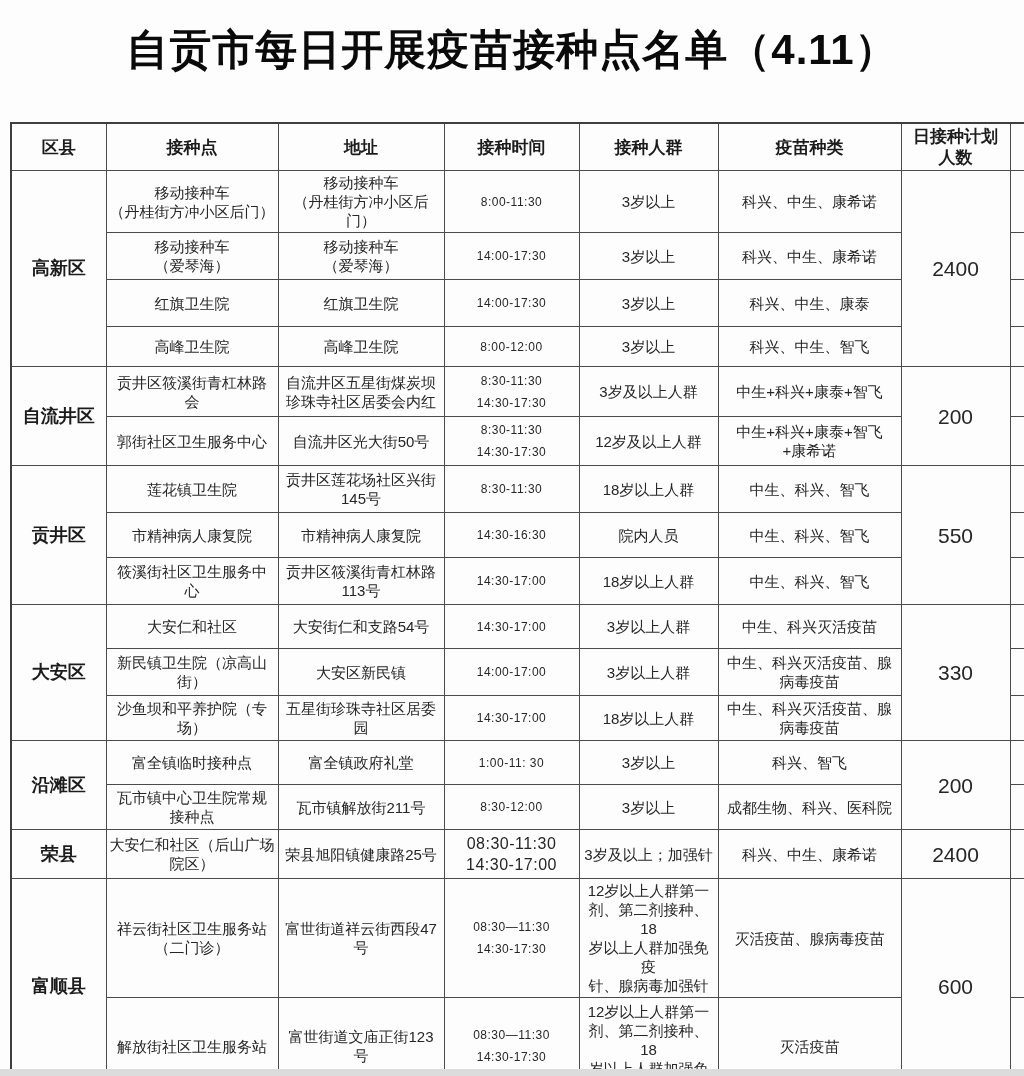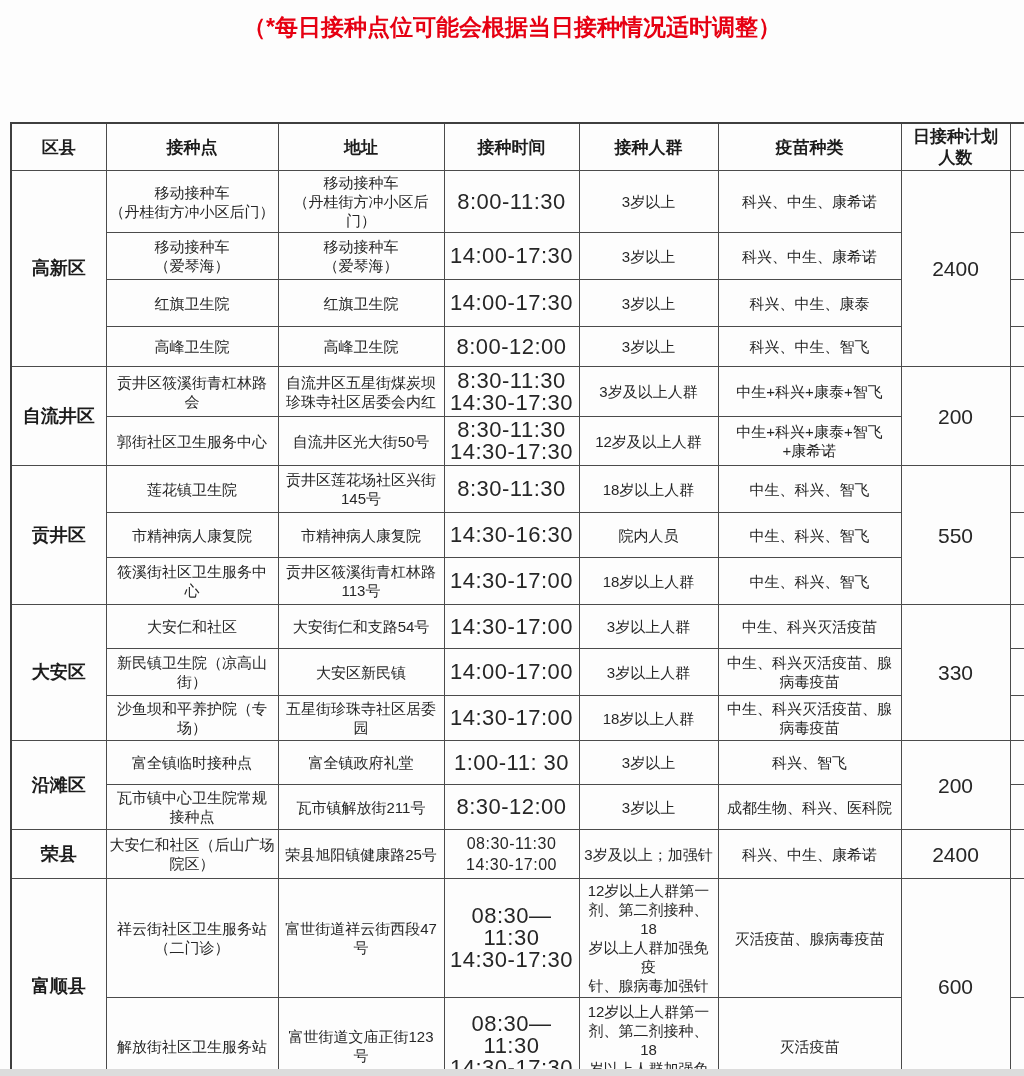--- a/index.html
+++ b/index.html
@@ -13,34 +13,34 @@
               color:#e60012; }
 
   .table-wrap { position:absolute; left:10px; top:122px; width:1014px; overflow:hidden; }
   table { border-collapse:collapse; table-layout:fixed; width:1039px;
           border:2px solid #3f3f3f; }
   th, td { border:1.5px solid #4b4b4b; text-align:center; vertical-align:middle;
            white-space:pre-line; padding:2px; font-size:15px; line-height:19px;
            color:#262626; overflow:hidden; }
   th { font-weight:bold; font-size:17px; line-height:21px; color:#1c1c1c; }
   td.district { font-weight:bold; font-size:18px; color:#1c1c1c; }
-  td.time { font-size:22px; line-height:22px; letter-spacing:0.5px; }
+  td.time { font-size:12px; line-height:22px; letter-spacing:0.5px; }
   td.plan { font-size:21px; }
   td.sliver { background:#fdfdfd; }
   .clip { max-height:88px; overflow:hidden; white-space:pre-line; }
 
   .bottom-strip { position:absolute; left:0; top:1069px; width:1024px; height:7px;
                   background:#dcdcdc; }
 </style>
 </head>
 <body>
 
 <div class="page">
 
-  <div class="subtitle">（*每日接种点位可能会根据当日接种情况适时调整）</div>
+  <div class="title">自贡市每日开展疫苗接种点名单（4.11）</div>
 
   <div class="table-wrap">
     <table>
       <colgroup>
         <col style="width:95px">
           <col style="width:172px">
           <col style="width:166px">
         <col style="width:135px">
           <col style="width:139px">
           <col style="width:183px">

